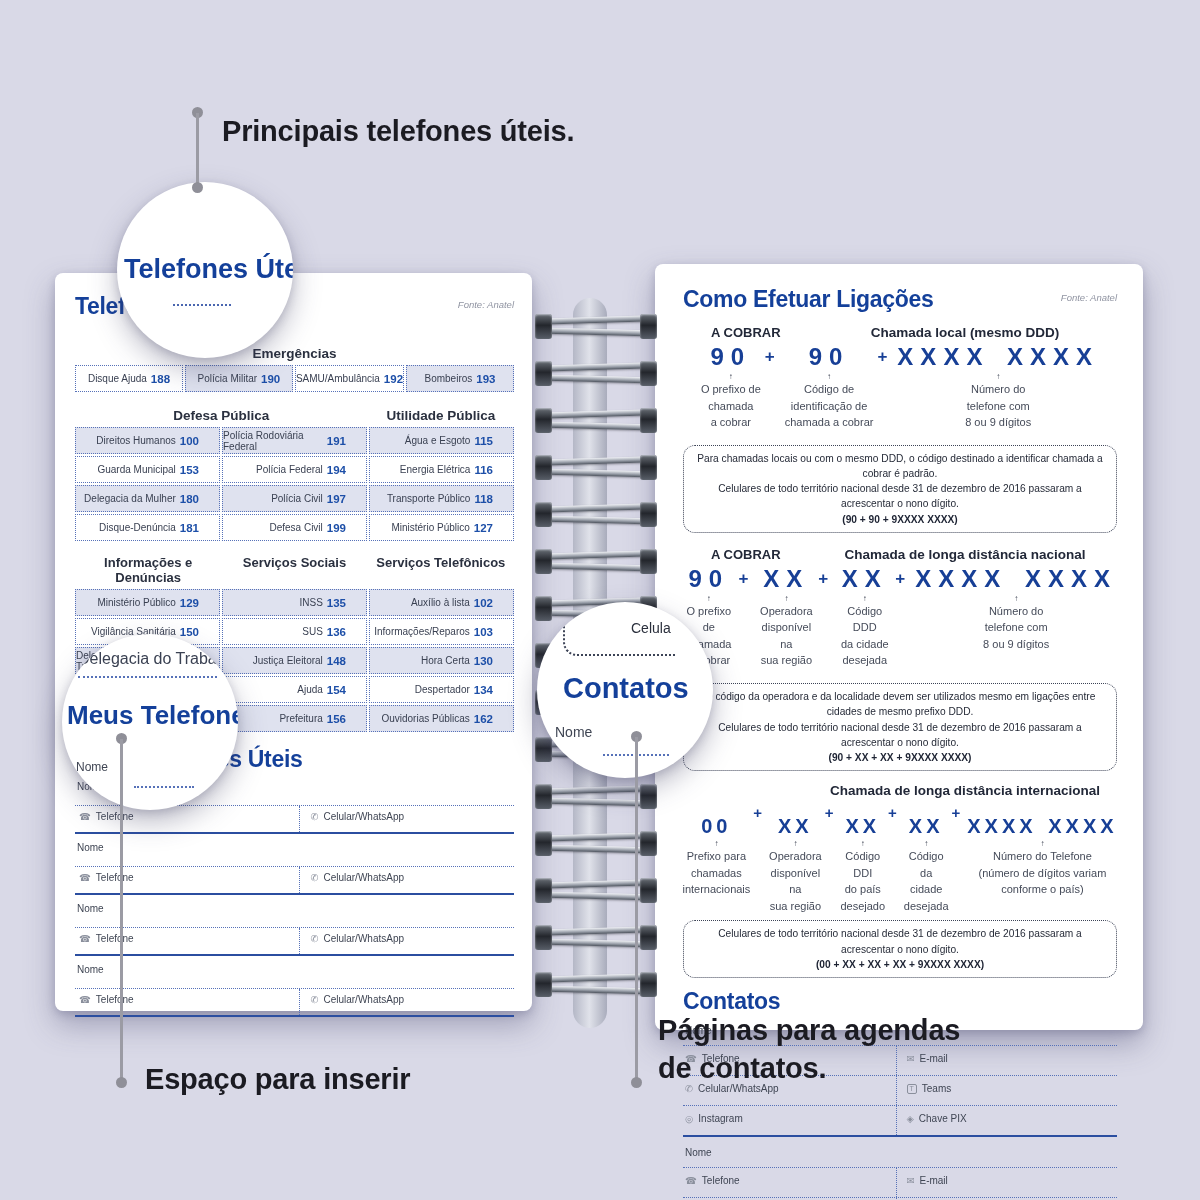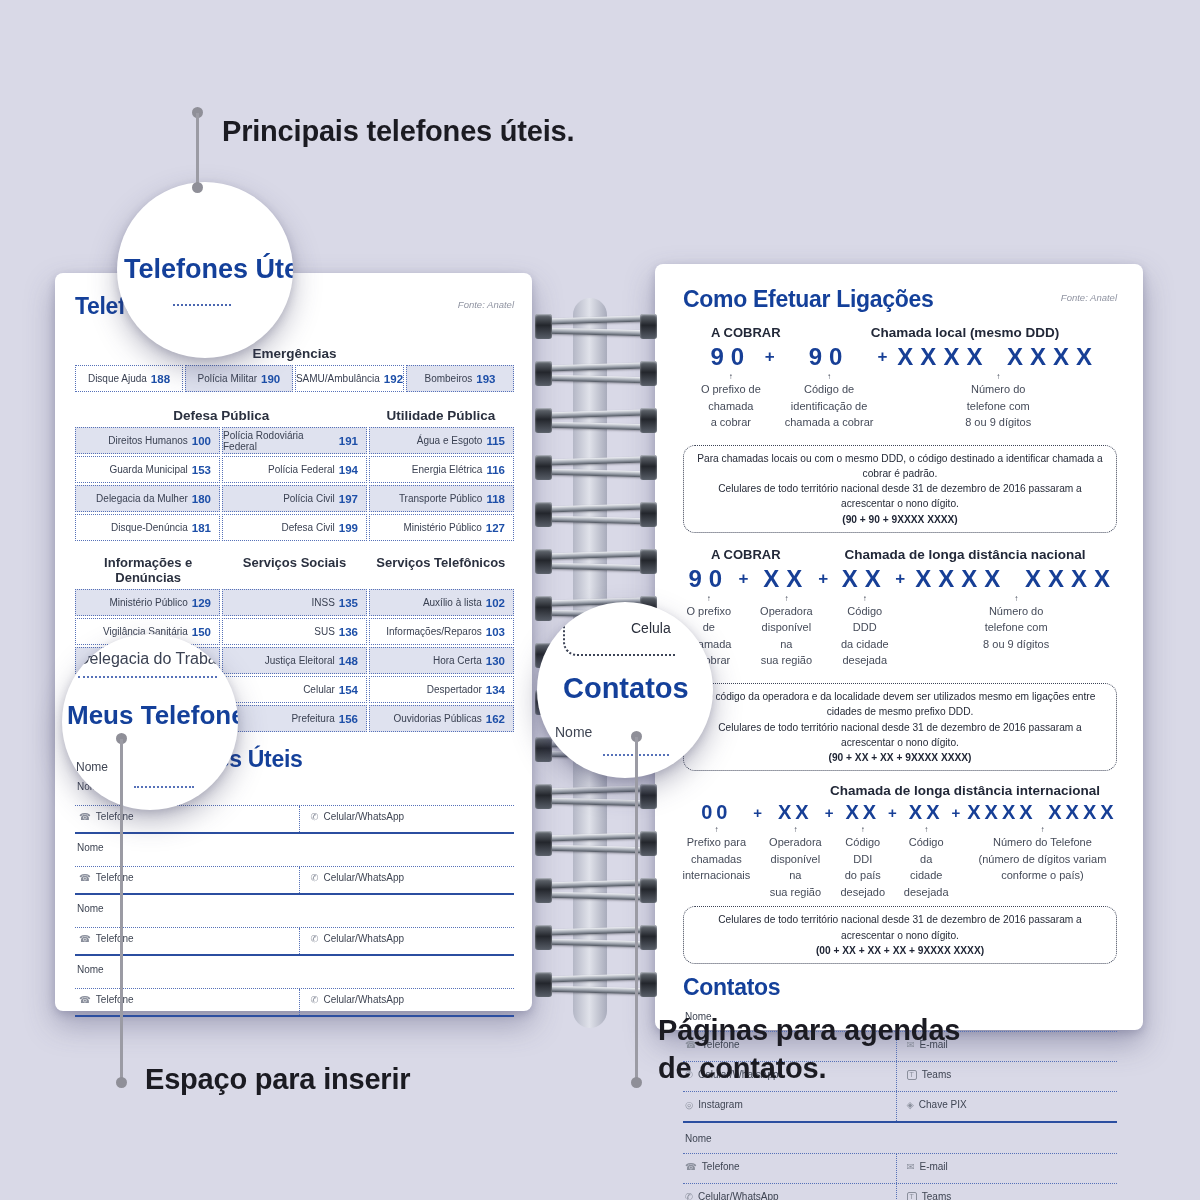--- a/index.html
+++ b/index.html
@@ -16,21 +16,21 @@
   .page-title{font-size:23px;font-weight:bold;color:#14409a;letter-spacing:-.3px;}
   .fonte{font-size:9.5px;font-style:italic;color:#9094a2;margin-top:6px;}
   .title-dots{width:80px;border-bottom:2px dotted #4a66b0;margin:8px 0 0 100px;}
 
   
   .sec-head{font-size:13.5px;font-weight:bold;color:#2a303f;text-align:center;}
   .tgrid{display:grid;gap:2px;margin-top:4px;}
   .g4{grid-template-columns:repeat(4,1fr);}
   .g3{grid-template-columns:repeat(3,1fr);}
   .cell{border:1px dotted #5671b8;height:25px;display:flex;align-items:center;
-        justify-content:flex-end;padding-right:8px;font-size:10px;color:#3a4152;background:#fff;}
+        justify-content:flex-end;padding-right:20px;font-size:10px;color:#3a4152;background:#fff;}
   .cell.center{justify-content:center;padding-right:0;}
   .cell.shade{background:#dfe2ef;}
   .cell.ghost{border:none;background:transparent;}
   .num{font-size:11.5px;font-weight:bold;color:#1d4fa8;margin-left:4px;}
   .hdr3{display:grid;grid-template-columns:repeat(3,1fr);margin-top:14px;}
   .hdr2{display:grid;grid-template-columns:2fr 1fr;margin-top:16px;}
 
   
   .big-head{font-size:23px;font-weight:bold;color:#14409a;margin-top:14px;letter-spacing:-.3px;}
   .nome-lbl{font-size:10px;color:#3f4553;padding:4px 0 13px 2px;}
@@ -49,21 +49,21 @@
   
   .tagrow{display:flex;align-items:baseline;margin-top:12px;}
   .tag{width:130px;padding-left:28px;font-size:13px;font-weight:bold;color:#222838;box-sizing:border-box;}
   .schead{flex:1;text-align:center;font-size:13.5px;font-weight:bold;color:#222838;}
   .seq{display:flex;justify-content:center;align-items:flex-start;margin-top:3px;}
   .grp{display:flex;flex-direction:column;align-items:center;}
   .digits{font-weight:bold;color:#173f96;font-size:24px;letter-spacing:7px;word-spacing:4px;white-space:nowrap;}
   .plus{font-size:17px;font-weight:bold;color:#173f96;margin:4px 10px 0 4px;}
   .arrow{font-size:8px;color:#3c4252;line-height:9px;margin-top:1px;}
   .glabel{font-size:11px;color:#454b59;text-align:center;line-height:1.5;white-space:pre-line;}
-  .sec3 .digits{font-size:20px;letter-spacing:4px;word-spacing:2px;}
+  .sec3 .digits{font-size:20px;letter-spacing:4px;word-spacing:2px;margin-top:14px;}
   .sec3 .plus{font-size:15px;margin:3px 7px 0 3px;}
   .note{border:1.5px dotted #3c4356;border-radius:12px;padding:5px 12px;margin-top:14px;
         text-align:center;font-size:10.2px;color:#262b38;line-height:1.5;}
   .note .formula{font-weight:bold;color:#1d2333;}
 
   
   #spine{position:absolute;left:573px;top:298px;width:34px;height:730px;z-index:2;border-radius:17px;
          background:linear-gradient(90deg,#b4b7c6,#e0e2ea 48%,#a9acbc);}
   .ring{position:absolute;left:535px;width:122px;height:30px;z-index:3;}
   .ring .cap{position:absolute;top:2px;width:17px;height:25px;border-radius:3px;
@@ -221,21 +221,21 @@
       <div class="cell shade">
           <span>Justiça Eleitoral</span>
           <span class="num">148</span>
         </div>
       <div class="cell shade">
           <span>Hora Certa</span>
           <span class="num">130</span>
         </div>
       <div class="cell ghost"></div>
       <div class="cell">
-          <span>Celular</span>
+          <span>Ajuda</span>
           <span class="num">154</span>
         </div>
       <div class="cell">
           <span>Despertador</span>
           <span class="num">134</span>
         </div>
       <div class="cell ghost"></div>
       <div class="cell shade">
           <span>Prefeitura</span>
           <span class="num">156</span>

